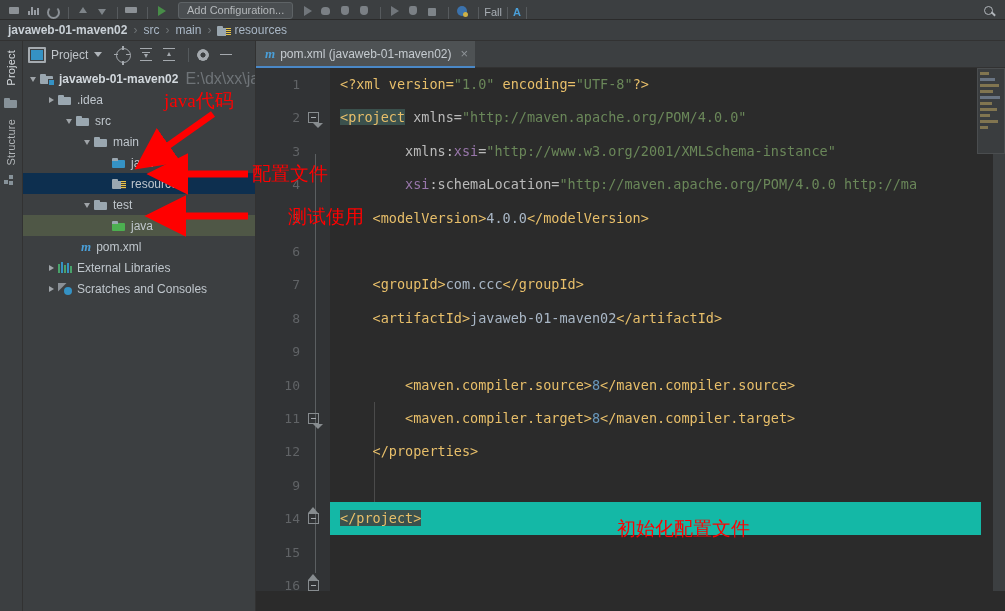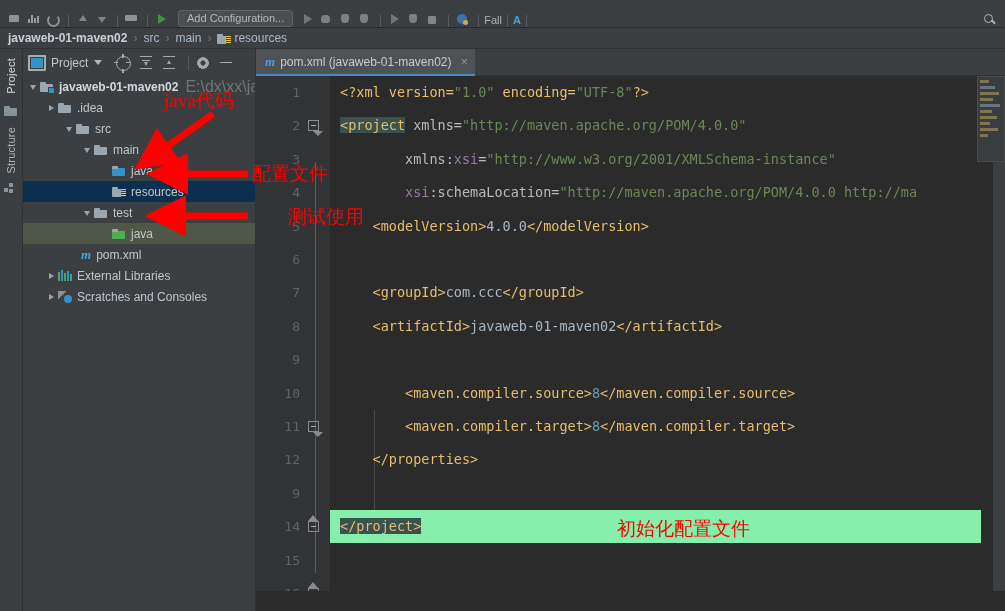--- a/index.html
+++ b/index.html
@@ -20,21 +20,21 @@
     width: 1005px;
     height: 611px;
     position: relative;
     display: flex;
     flex-direction: column;
     background: #3c3f41;
   }
 
   
   .toolbar {
-    height: 28px;
+    height: 20px;
     background: #3c3f41;
     border-bottom: 1px solid #2b2b2b;
     display: flex;
     align-items: flex-end;
     padding: 0 6px;
     box-sizing: border-box;
     overflow: hidden;
     flex: 0 0 auto;
     position: relative;
   }
@@ -375,21 +375,21 @@
     min-width: 0;
   }
   .cline {
     height: 33.4px;
     line-height: 33.4px;
     white-space: pre;
     padding-left: 10px;
     box-sizing: border-box;
     position: relative;
   }
-  .cline.hl-row { background: #86efac; }
+  .cline.hl-row { background: #14b8a6; }
   .tag { color: #e8bf6a; }
   .attr { color: #bababa; }
   .ns { color: #9876aa; }
   .val { color: #6a8759; }
   .txt { color: #a9b7c6; }
   .num { color: #6897bb; }
   .hlsel { background:#3b514d; }
   .indent-guide {
     position: absolute;
     top: 0; bottom: 0; width: 1px; background: #4b4b4b;

